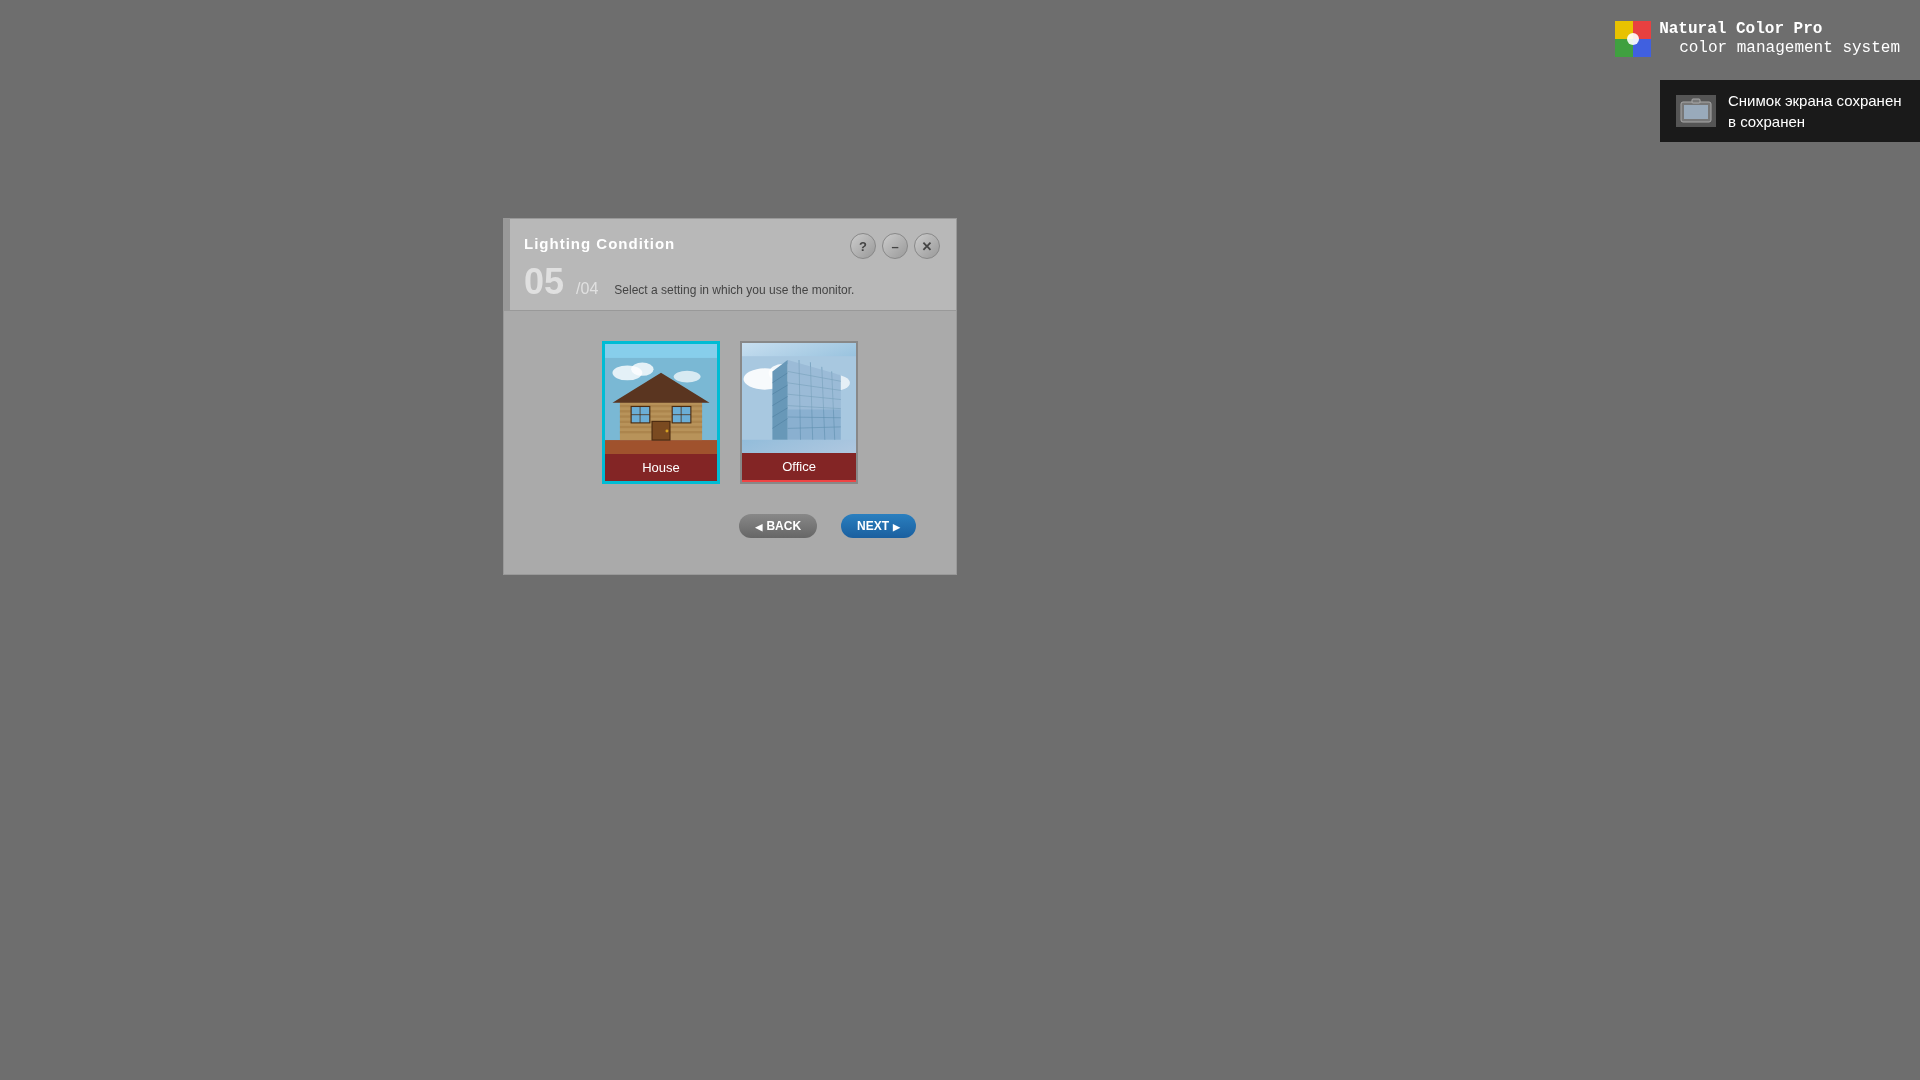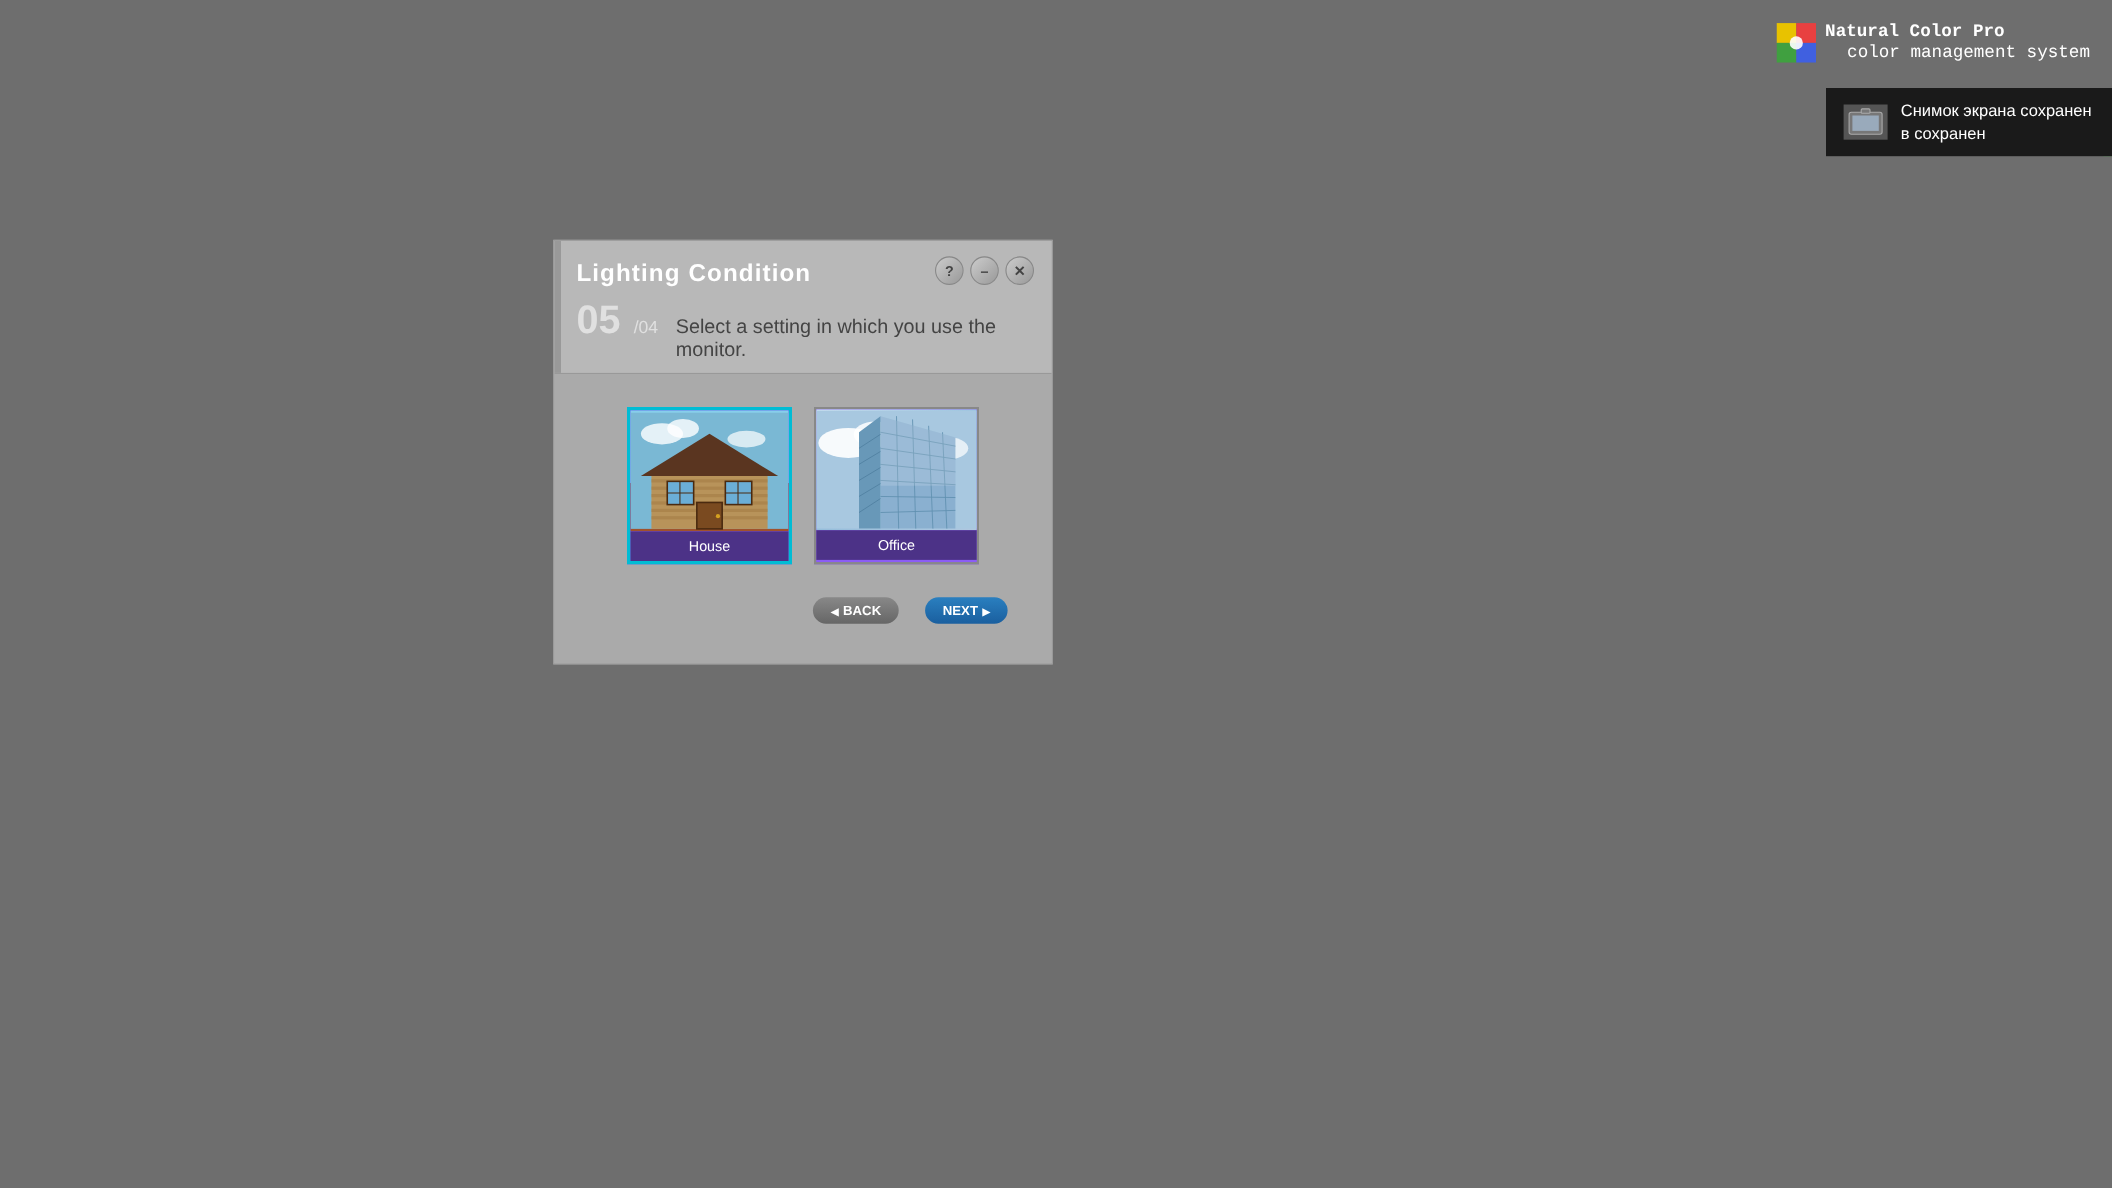--- a/index.html
+++ b/index.html
@@ -106,21 +106,21 @@
       background-color: #b8b8b8;
       padding: 16px 20px 10px 20px;
       border-bottom: 1px solid #999;
       position: relative;
       display: flex;
       flex-direction: column;
     }
 
     #dialog-title {
       color: white;
-      font-size: 22px;
+      font-size: 15px;
       font-weight: bold;
       letter-spacing: 1px;
       margin-bottom: 8px;
     }
 
     #dialog-controls {
       position: absolute;
       top: 14px;
       right: 16px;
       display: flex;
@@ -156,39 +156,39 @@
       line-height: 1;
     }
 
     #step-total {
       color: #e0e0e0;
       font-size: 16px;
     }
 
     #step-desc {
       color: #444;
-      font-size: 18px;
+      font-size: 12px;
       margin-left: 4px;
     }
 
     #dialog-body {
       background-color: #aaaaaa;
       padding: 30px 40px 20px 40px;
     }
 
     #options-row {
       display: flex;
       gap: 20px;
       justify-content: center;
       margin-bottom: 30px;
     }
 
     .option-card {
-      width: 150px;
-      background: #8b5cf6;
+      width: 118px;
+      background: #ef4444;
       border: 2px solid #888;
       cursor: pointer;
       overflow: hidden;
     }
 
     .option-card.selected {
       border: 3px solid #00bcd4;
     }
 
     .option-image {

